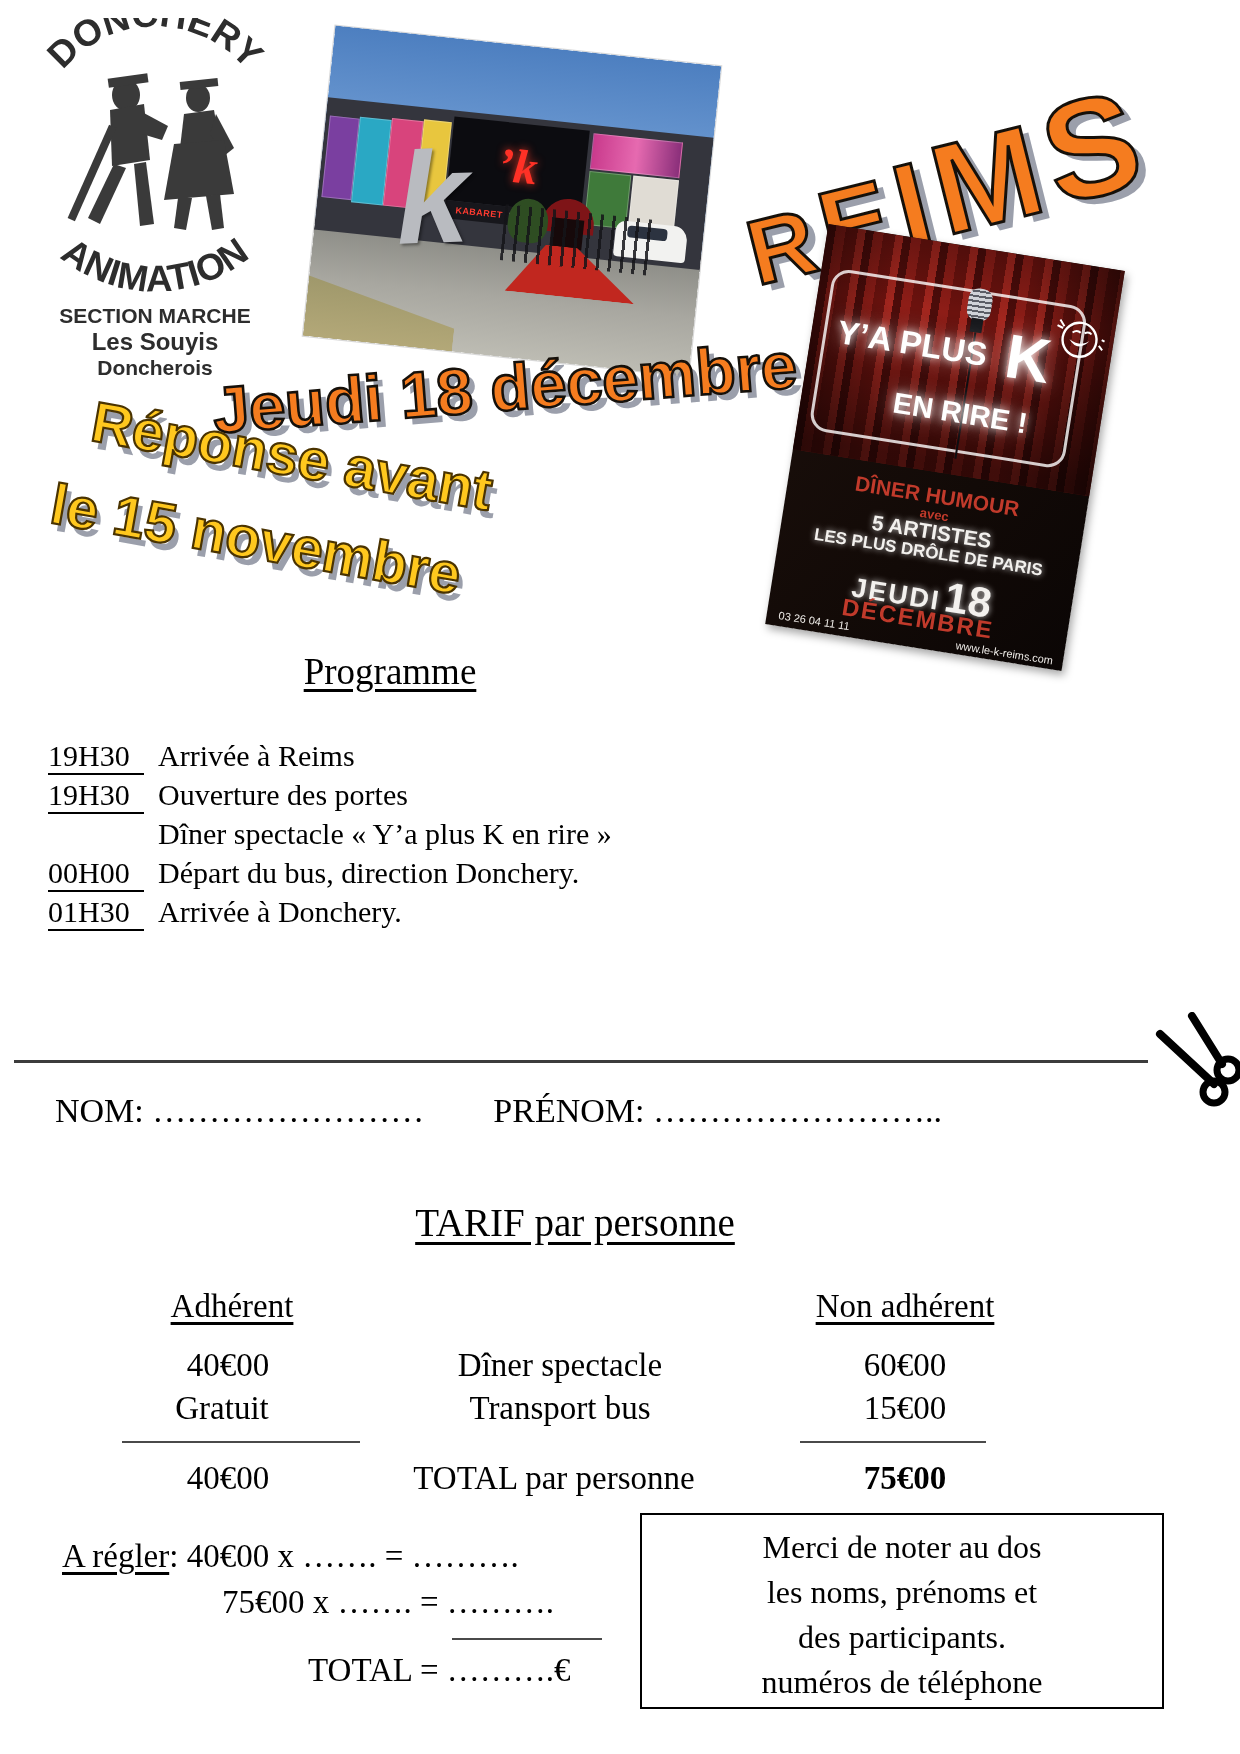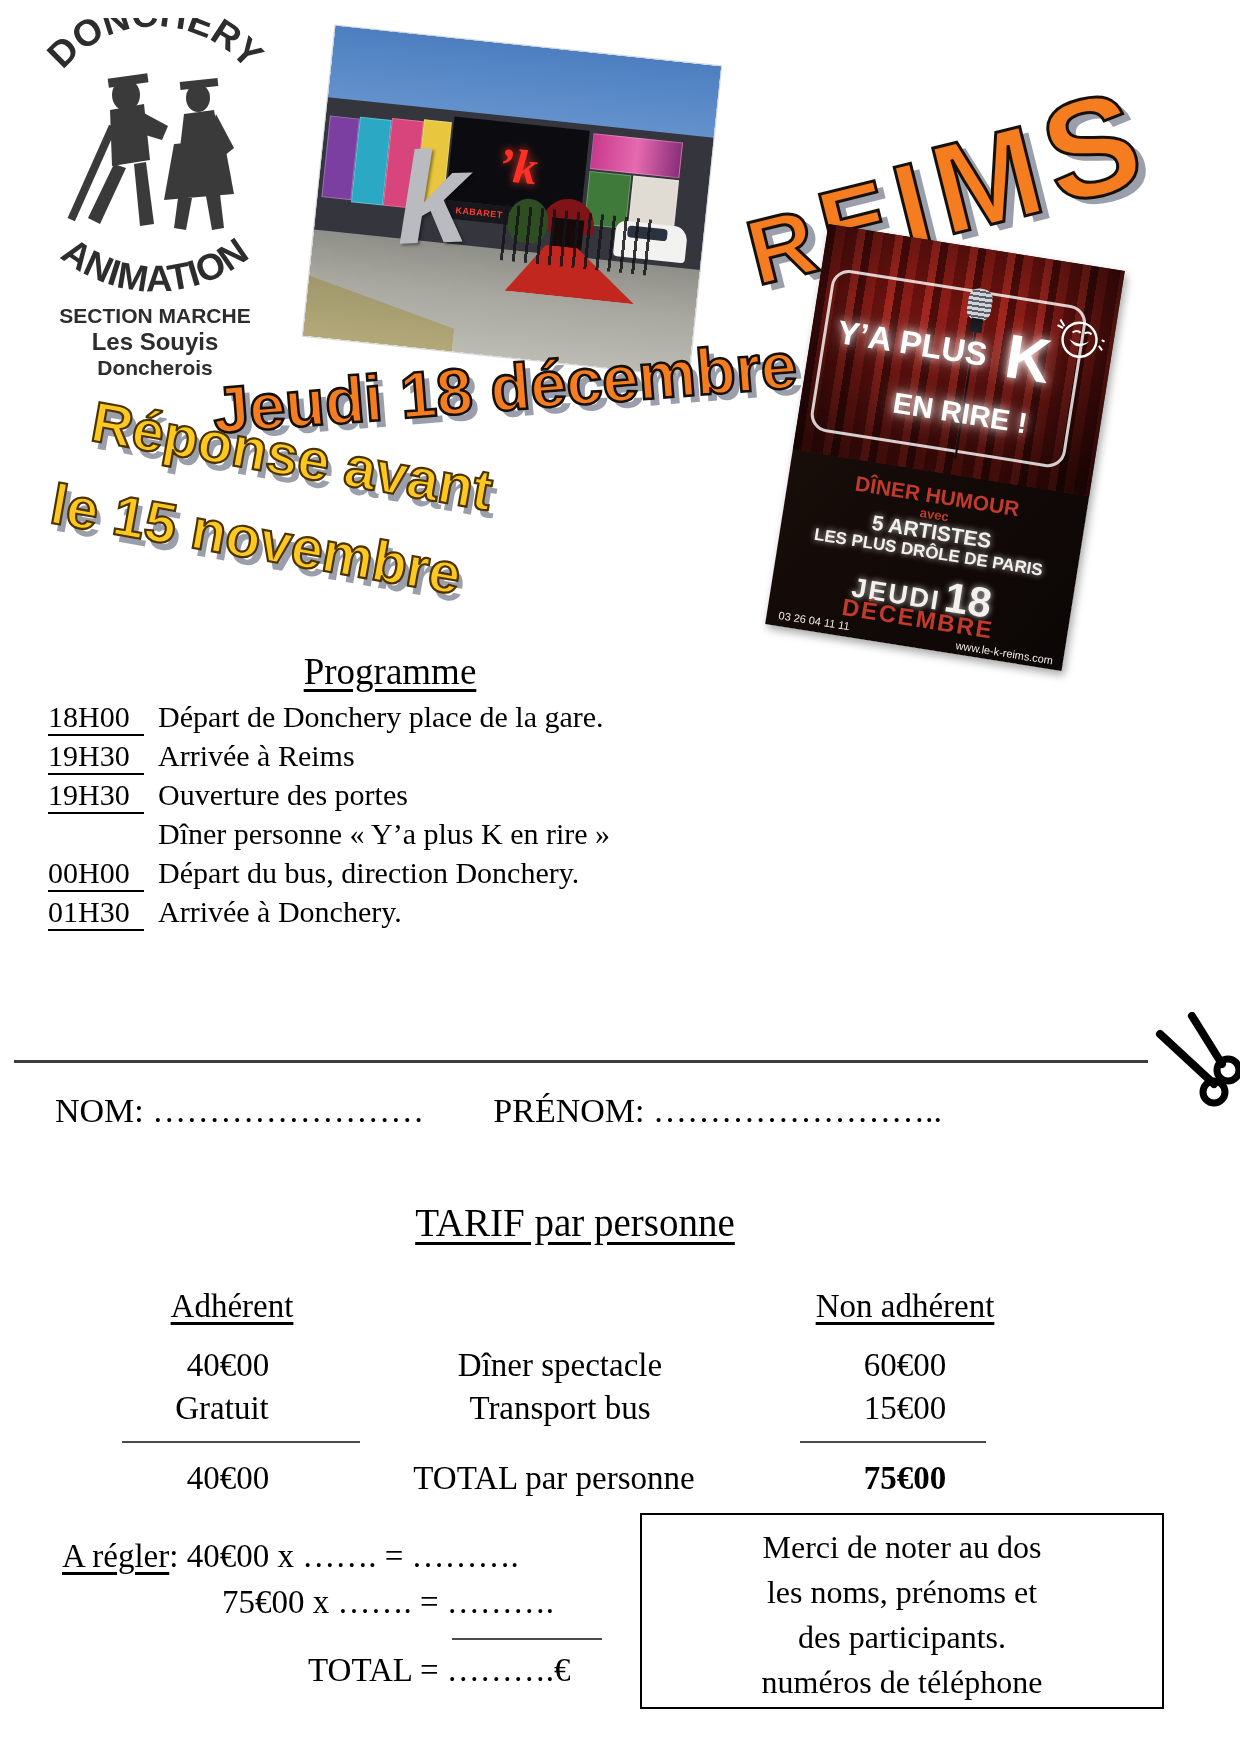--- a/index.html
+++ b/index.html
@@ -215,31 +215,28 @@
     <div class="abs p-center" style="top:326px;">
       <span class="p-white" style="font-size:27px;letter-spacing:2px;">JEUDI</span>
       <span class="p-white" style="font-size:42px;">18</span>
     </div>
     <div class="p-red abs p-center" style="top:362px;font-size:24px;letter-spacing:2px;">DÉCEMBRE</div>
     <div class="abs" style="left:12px;top:388px;font-size:11px;color:#efece8;font-family:'Liberation Sans',sans-serif;">03 26 04 11 11</div>
     <div class="abs" style="right:10px;top:390px;font-size:11px;color:#efece8;font-family:'Liberation Sans',sans-serif;">www.le-k-reims.com</div>
   </div>
 
   <div id="prog-title" class="abs serif">Programme</div>
-  <div class="abs prog-row" style="top:700px;">
-    <span class="prog-time">18H00</span><span>Départ de Donchery place de la gare.</span>
-  </div>
   <div class="abs prog-row" style="top:739px;">
     <span class="prog-time">19H30</span><span>Arrivée à Reims</span>
   </div>
   <div class="abs prog-row" style="top:778px;">
     <span class="prog-time">19H30</span><span>Ouverture des portes</span>
   </div>
   <div class="abs prog-row" style="top:817px;">
-    <span class="prog-time empty"></span><span>Dîner personne « Y’a plus K en rire »</span>
+    <span class="prog-time empty"></span><span>Dîner spectacle « Y’a plus K en rire »</span>
   </div>
   <div class="abs prog-row" style="top:856px;">
     <span class="prog-time">00H00</span><span>Départ du bus, direction Donchery.</span>
   </div>
   <div class="abs prog-row" style="top:895px;">
     <span class="prog-time">01H30</span><span>Arrivée à Donchery.</span>
   </div>
 
   <div id="cutline" class="abs"></div>
   <svg class="abs" style="left:1148px;top:1012px;" width="92" height="96" viewBox="0 0 92 96">

